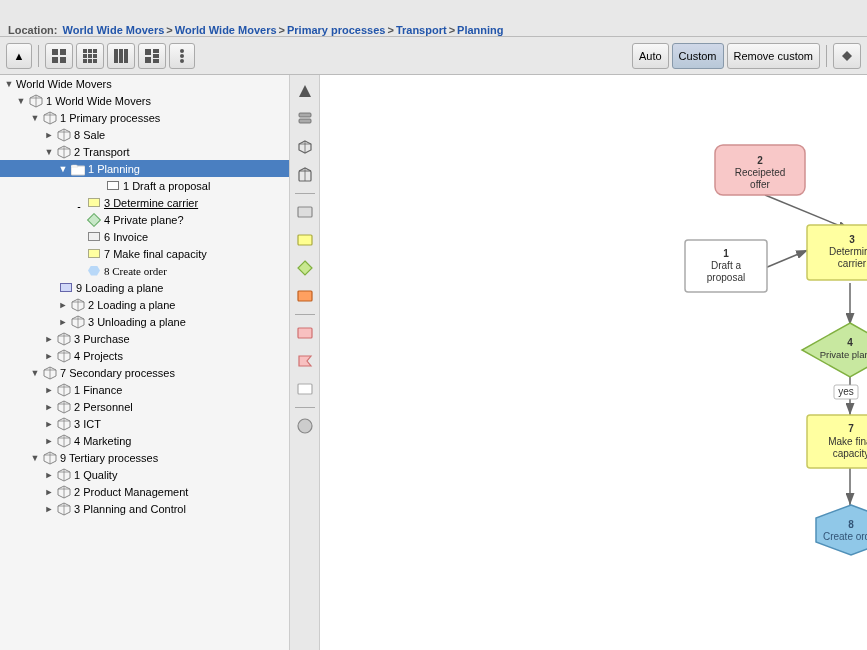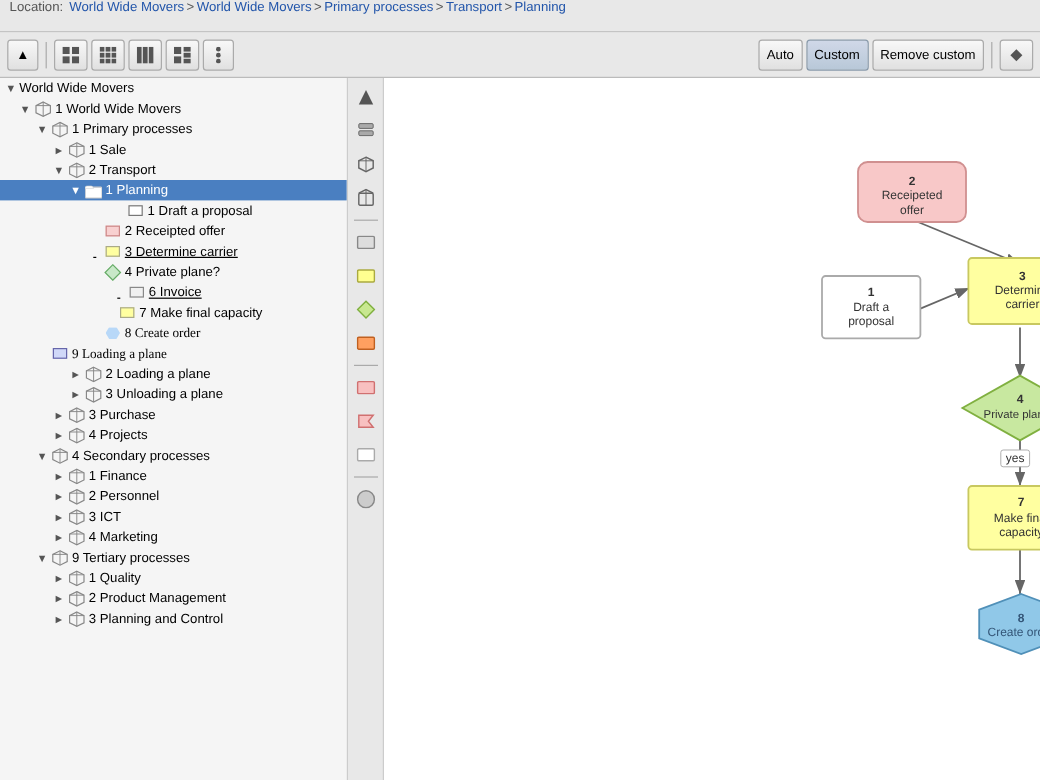--- a/index.html
+++ b/index.html
@@ -1,26 +1,27 @@
 <!DOCTYPE html>
 <html><head>
   <meta charset="utf-8">
   <style>
     * { box-sizing: border-box; margin: 0; padding: 0; }
     body { font-family: Arial, sans-serif; font-size: 11px; background: #f0f0f0; width: 867px; height: 650px; overflow: hidden; }
 
     
     #top-bar {
-      height: 27px;
+      height: 37px;
       background: #e8e8e8;
       border-bottom: 1px solid #bbb;
       display: flex;
-      align-items: flex-start;
+      align-items: flex-end;
       padding: 0 6px;
       font-size: 11px;
+      font-weight: bold;
     }
     #top-bar a { color: #2255aa; text-decoration: none; }
     #top-bar span { color: #555; margin: 0 2px; }
 
     
     #toolbar {
       height: 38px;
       background: #e8e8e8;
       border-bottom: 1px solid #bbb;
       display: flex;
@@ -272,21 +273,21 @@
 
     <div class="tree-item" style="padding-left:42px;">
       <span class="tree-toggle">►</span>
       <span class="tree-icon">
         <svg class="cube-svg" viewBox="0 0 14 14">
             <polygon points="7,1 13,4 13,10 7,13 1,10 1,4" fill="none" stroke="#888" stroke-width="1"></polygon>
             <line x1="7" y1="1" x2="7" y2="13" stroke="#888" stroke-width="0.8"></line>
             <line x1="1" y1="4" x2="13" y2="4" stroke="#888" stroke-width="0.8"></line>
           </svg>
       </span>
-      <span class="tree-label">1 Sale</span>
+      <span class="tree-label">8 Sale</span>
     </div>
 
     <div class="tree-item" style="padding-left:42px;">
       <span class="tree-toggle">▼</span>
       <span class="tree-icon">
         <svg class="cube-svg" viewBox="0 0 14 14">
             <polygon points="7,1 13,4 13,10 7,13 1,10 1,4" fill="none" stroke="#888" stroke-width="1"></polygon>
             <line x1="7" y1="1" x2="7" y2="13" stroke="#888" stroke-width="0.8"></line>
             <line x1="1" y1="4" x2="13" y2="4" stroke="#888" stroke-width="0.8"></line>
           </svg>
@@ -305,63 +306,56 @@
       <span class="tree-label">1 Planning</span>
     </div>
 
     <div class="tree-item" style="padding-left:72px;margin-left:19px;">
       <span class="tree-toggle">&nbsp;</span>
       <span class="tree-icon">
           <div class="shape-rect"></div>
         </span>
       <span class="tree-label">1 Draft a proposal</span>
     </div>
-    <div class="tree-item" style="padding-left:72px;">
-      <span class="tree-toggle">&nbsp;</span>
-      <span class="tree-icon">
-          <div class="shape-rect-pink"></div>
-        </span>
-      <span class="tree-label">2 Receipted offer</span>
-    </div>
     <div class="tree-item" style="padding-left:72px;text-decoration:underline;">
       <span class="tree-toggle">&nbsp;</span>
       <span class="tree-icon">
           <div class="shape-rect-yellow"></div>
         </span>
       <span class="tree-label">3 Determine carrier</span>
     </div>
     <div class="tree-item" style="padding-left:72px;">
       <span class="tree-toggle">&nbsp;</span>
       <span class="tree-icon">
           <div class="shape-diamond"></div>
         </span>
       <span class="tree-label">4 Private plane?</span>
     </div>
-    <div class="tree-item" style="padding-left:92px;text-decoration:underline;">
+    <div class="tree-item" style="padding-left:72px;">
       <span class="tree-toggle">&nbsp;</span>
       <span class="tree-icon">
           <div class="shape-rect-pale"></div>
         </span>
       <span class="tree-label">6 Invoice</span>
     </div>
-    <div class="tree-item" style="padding-left:72px;margin-left:12px;">
+    <div class="tree-item" style="padding-left:72px;">
       <span class="tree-toggle">&nbsp;</span>
       <span class="tree-icon">
           <div class="shape-rect-yellow"></div>
         </span>
       <span class="tree-label">7 Make final capacity</span>
     </div>
     <div class="tree-item" style="padding-left:72px;font-family:Liberation Serif, serif;">
       <span class="tree-toggle">&nbsp;</span>
       <span class="tree-icon">
           <div class="shape-hex"></div>
         </span>
       <span class="tree-label">8 Create order</span>
     </div>
-    <div class="tree-item" style="padding-left:28px;font-family:Liberation Serif, serif;">
+    <div class="tree-item" style="padding-left:44px;">
       <span class="tree-toggle">&nbsp;</span>
       <span class="tree-icon">
           <div class="shape-rect-blue"></div>
         </span>
       <span class="tree-label">9 Loading a plane</span>
     </div>
 
     <div class="tree-item" style="padding-left:56px;">
       <span class="tree-toggle">►</span>
       <span class="tree-icon">
@@ -412,21 +406,21 @@
 
     <div class="tree-item" style="padding-left:28px;">
       <span class="tree-toggle">▼</span>
       <span class="tree-icon">
         <svg class="cube-svg" viewBox="0 0 14 14">
             <polygon points="7,1 13,4 13,10 7,13 1,10 1,4" fill="none" stroke="#888" stroke-width="1"></polygon>
             <line x1="7" y1="1" x2="7" y2="13" stroke="#888" stroke-width="0.8"></line>
             <line x1="1" y1="4" x2="13" y2="4" stroke="#888" stroke-width="0.8"></line>
           </svg>
       </span>
-      <span class="tree-label">4 Secondary processes</span>
+      <span class="tree-label">7 Secondary processes</span>
     </div>
     <div class="tree-item" style="padding-left:42px;">
       <span class="tree-toggle">►</span>
       <span class="tree-icon">
         <svg class="cube-svg" viewBox="0 0 14 14">
             <polygon points="7,1 13,4 13,10 7,13 1,10 1,4" fill="none" stroke="#888" stroke-width="1"></polygon>
             <line x1="7" y1="1" x2="7" y2="13" stroke="#888" stroke-width="0.8"></line>
             <line x1="1" y1="4" x2="13" y2="4" stroke="#888" stroke-width="0.8"></line>
           </svg>
       </span>

